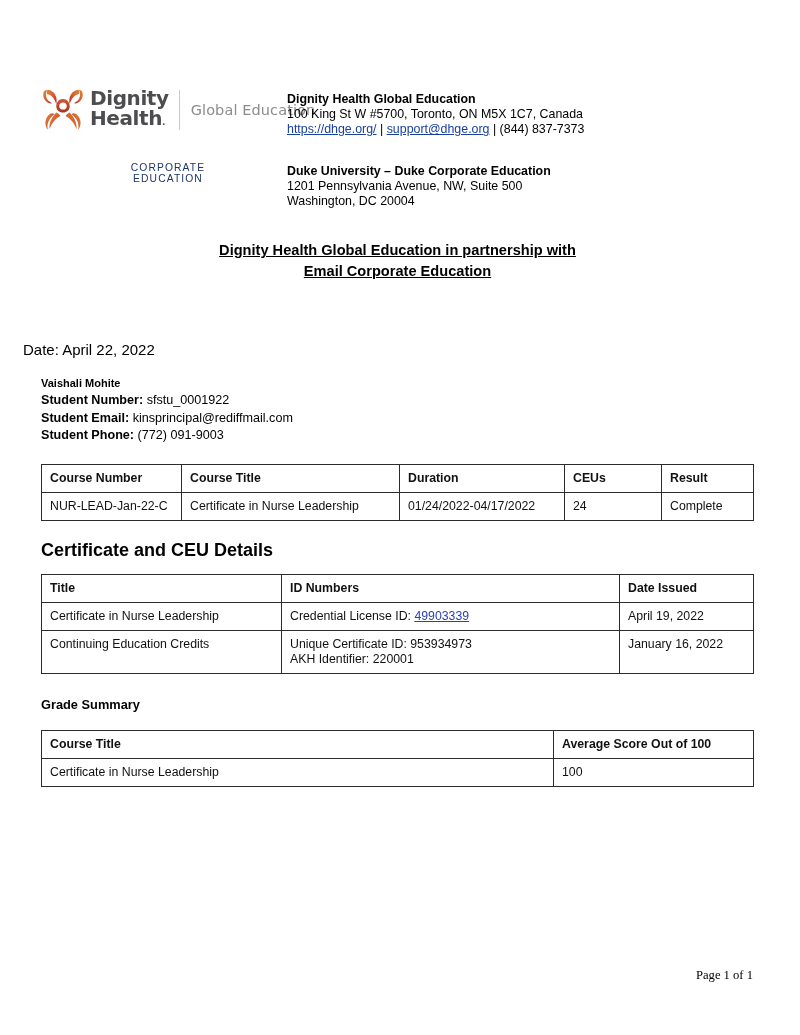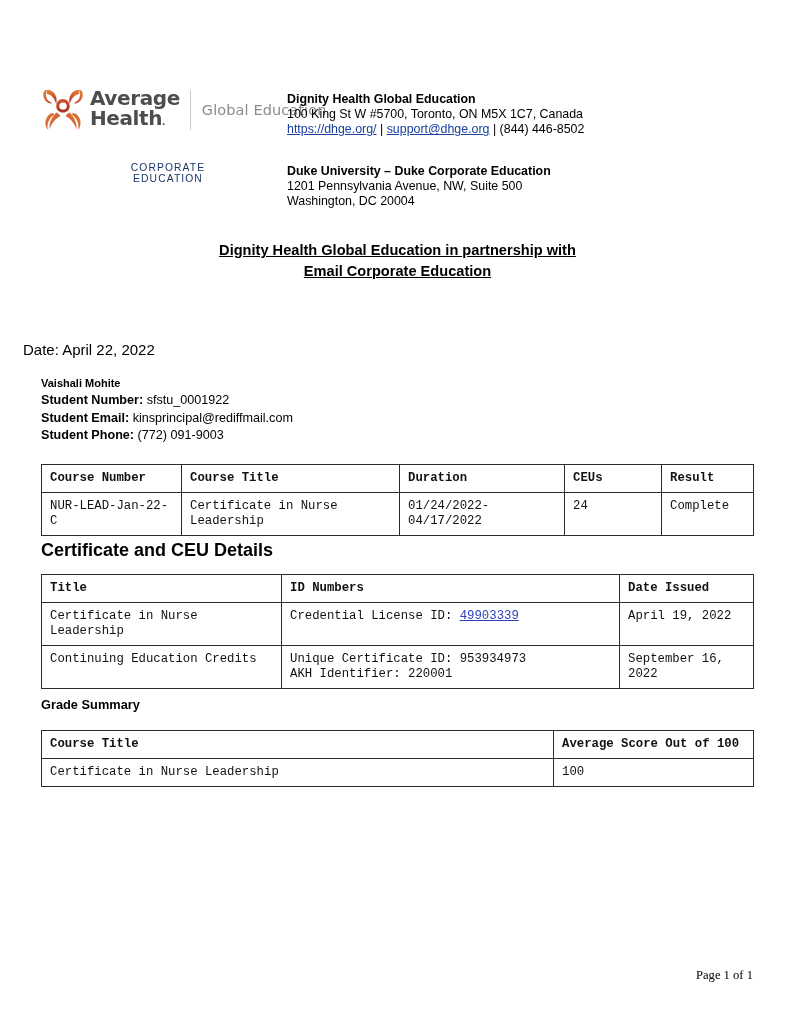--- a/index.html
+++ b/index.html
@@ -159,21 +159,20 @@
     font-size: 12.3px;
   }
   table.doc th, table.doc td {
     border: 1px solid #2b2b2b;
     padding: 6px 7px 6px 8px;
     text-align: left;
     vertical-align: top;
     color: #111;
     font-weight: normal;
     line-height: 15px;
-    font-family: Liberation Mono, monospace;
   }
   table.doc th {
     font-weight: bold;
   }
 
   #tbl-course { left: 41px; top: 464px; width: 712px; }
   #tbl-details { left: 41px; top: 574px; width: 712px; }
   #tbl-grade { left: 41px; top: 730px; width: 712px; }
 
   .sub-head-certs { left: 41px; top: 540px; font-size: 18px; }
@@ -228,32 +227,32 @@
         <path d="M50 26 C60 26 66 34 66 43 C66 52 59 58 50 58 C41 58 34 52 34 43 C34 34 40 26 50 26 Z
                  M50 34 C44 34 41 38 41 43 C41 48 45 51 50 51 C55 51 59 48 59 43 C59 38 56 34 50 34 Z" fill="url(#g3)"></path>
 
         <path d="M34 58 C24 68 16 82 18 98 C22 84 32 72 44 66 C41 62 37 59 34 58 Z" fill="url(#g1)"></path>
         <path d="M30 62 C18 70 10 84 14 99 C6 90 5 72 18 62 C22 59 27 59 30 62 Z" fill="url(#g1)"></path>
 
         <path d="M66 58 C76 68 84 82 82 98 C78 84 68 72 56 66 C59 62 63 59 66 58 Z" fill="url(#g2)"></path>
         <path d="M70 62 C82 70 90 84 86 99 C94 90 95 72 82 62 C78 59 73 59 70 62 Z" fill="url(#g2)"></path>
       </svg>
       <div>
-        <div class="dh-wordmark">Average</div>
+        <div class="dh-wordmark">Dignity</div>
         <div class="dh-wordmark"><span>Health</span><span class="reg">.</span></div>
       </div>
       <div class="dh-divider"></div>
       <div class="dh-sub">Global Education</div>
     </div>
   </div>
 
   <div class="addr-block dh-addr">
     <div class="org">Dignity Health Global Education</div>
     <div>100 King St W #5700, Toronto, ON M5X 1C7, Canada</div>
-    <div><a href="#">https://dhge.org/</a><span> | </span><a href="#">support@dhge.org</a><span> | </span><span>(844) 446-8502</span></div>
+    <div><a href="#">https://dhge.org/</a><span> | </span><a href="#">support@dhge.org</a><span> | </span><span>(844) 837-7373</span></div>
   </div>
 
   <div class="duke-logo">
     <div class="duke-tag">CORPORATE EDUCATION</div>
   </div>
 
   <div class="addr-block duke-addr">
     <div class="org">Duke University – Duke Corporate Education</div>
     <div>1201 Pennsylvania Avenue, NW, Suite 500</div>
     <div>Washington, DC 20004</div>
@@ -322,21 +321,21 @@
         <td>Certificate in Nurse Leadership</td>
         <td><span>Credential License ID: </span><a href="#" class="idlink">49903339</a></td>
         <td>April 19, 2022</td>
       </tr>
       <tr>
         <td>Continuing Education Credits</td>
         <td>
           <div>Unique Certificate ID: 953934973</div>
           <div>AKH Identifier:  220001</div>
         </td>
-        <td>September 16, 2022</td>
+        <td>January 16, 2022</td>
       </tr>
     </tbody>
   </table>
 
   <div class="section-title sub-head-grade">Grade Summary</div>
 
   <table class="doc" id="tbl-grade">
     <colgroup>
       <col style="width:512px">
         <col style="width:200px">

